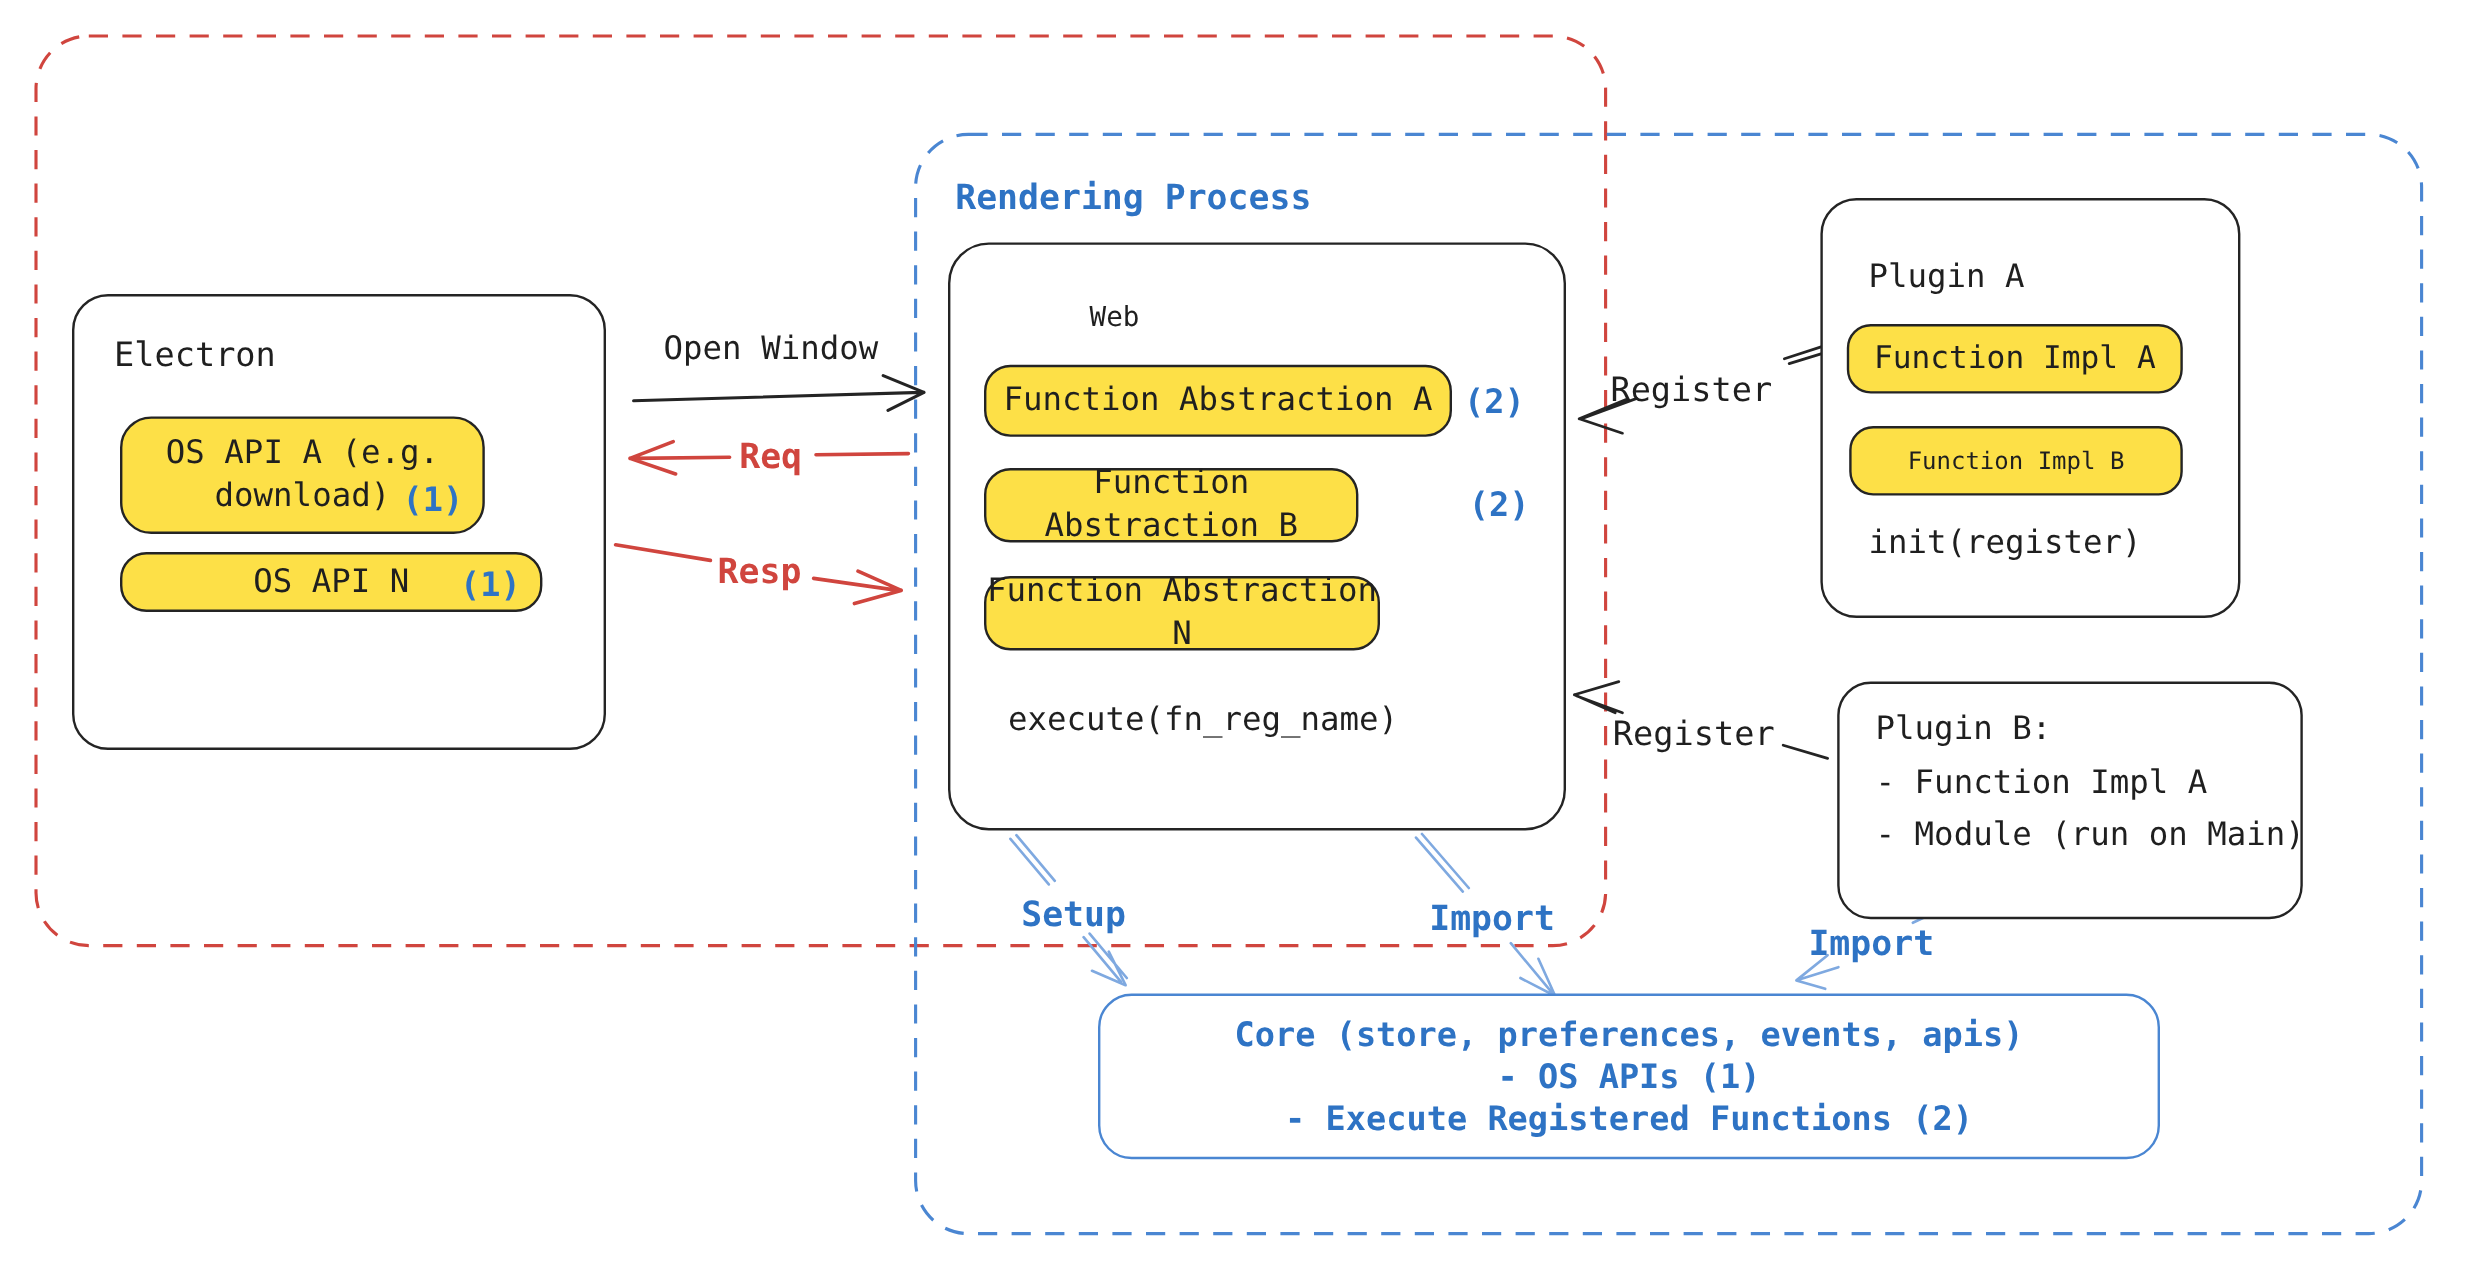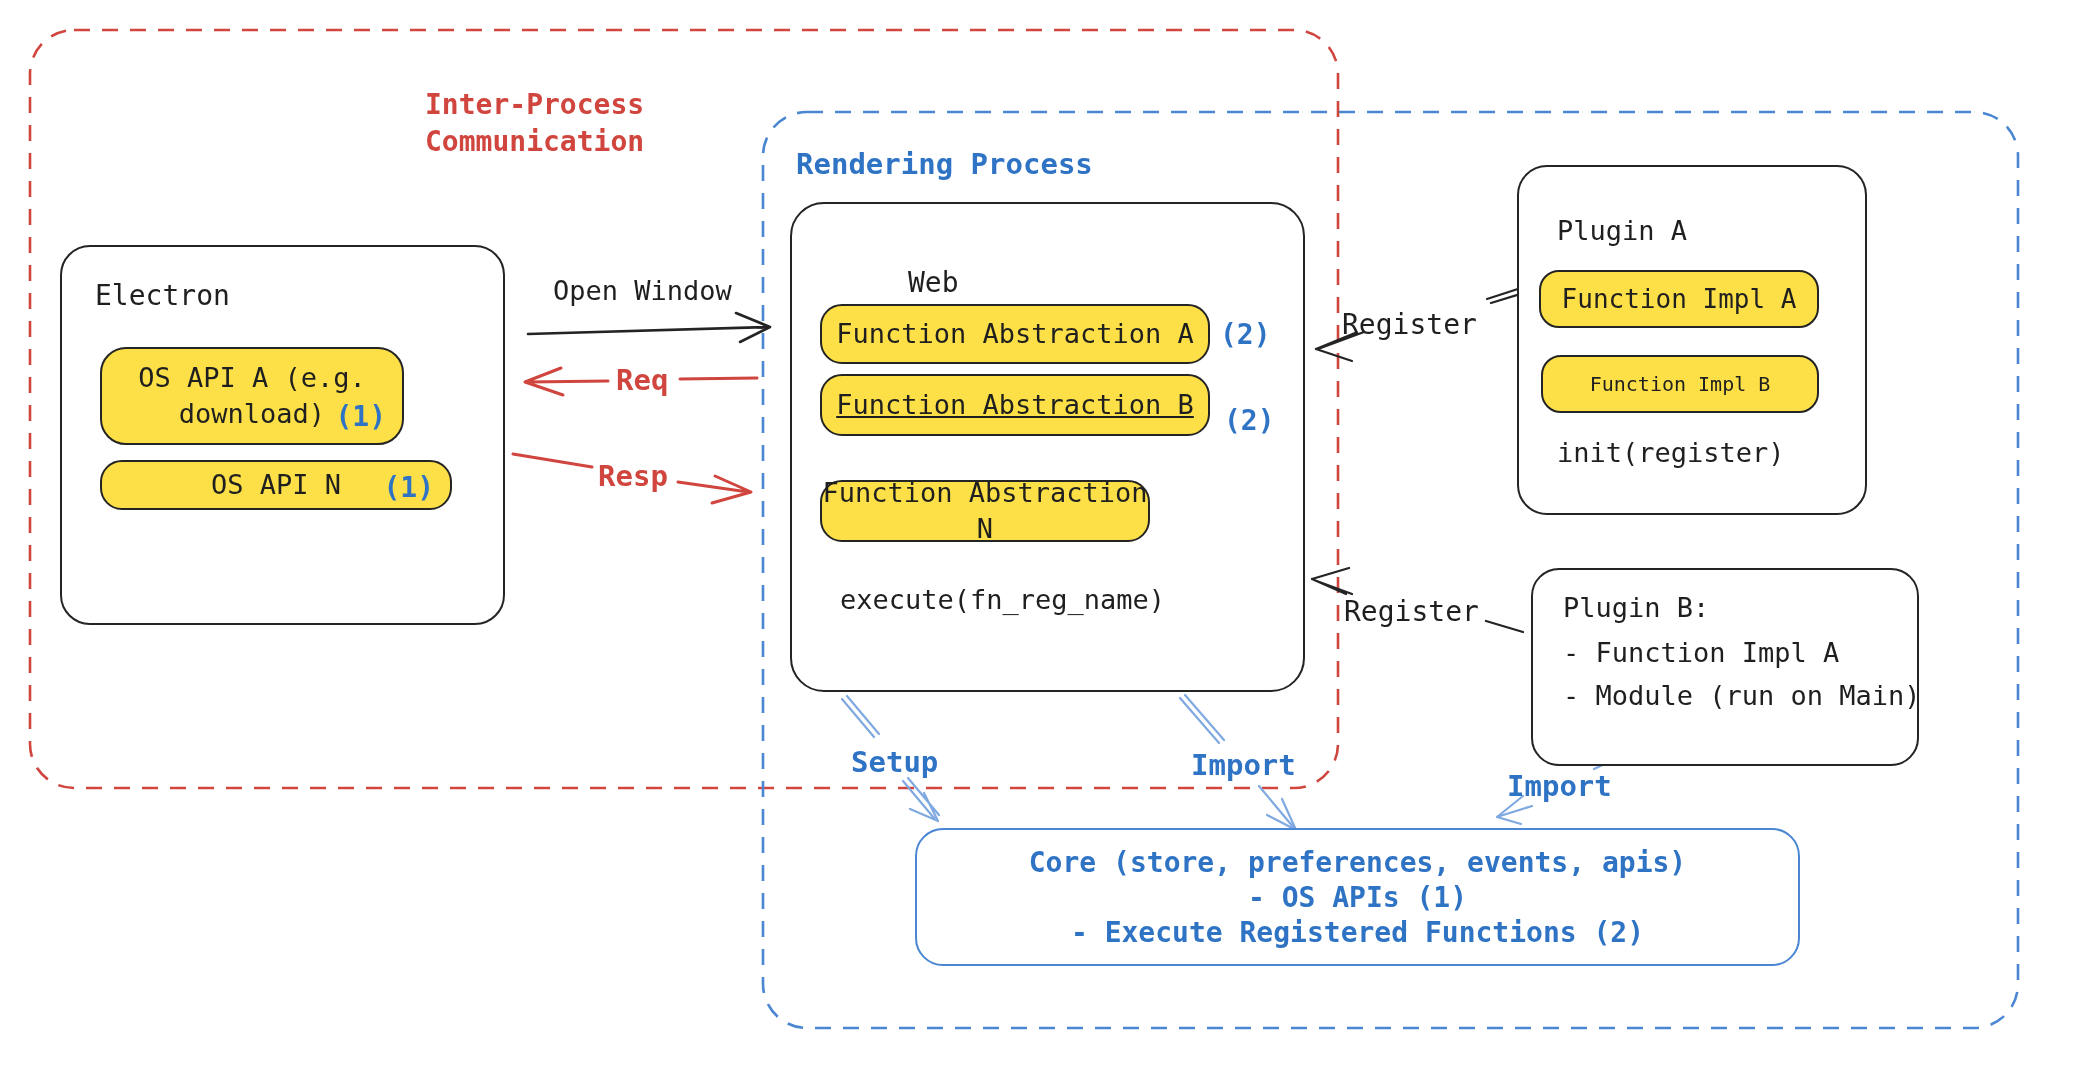--- a/index.html
+++ b/index.html
@@ -58,53 +58,51 @@
 
     <g stroke="#7fa9e0" stroke-width="2.2" fill="none" stroke-linecap="round">
       <path d="M1180,698 L1219,743 M1185,695 L1224,740 M1259,786 L1294,828 M1282,799 L1296,830 M1267,815 L1296,830"></path>
     </g>
 
     <g stroke="#7fa9e0" stroke-width="2.2" fill="none" stroke-linecap="round">
       <path d="M1623,749 L1591,764 M1626,754 L1594,769 M1532,806 L1500,816 M1523,796 L1497,817 M1521,824 L1497,817"></path>
     </g>
   </svg>
 
-  <div class="label red bold fs28" style="left:425px;top:86px;">Inter-Process
-Communication</div>
   <div class="label blue bold fs29" style="left:796px;top:146px;">Rendering Process</div>
 
   <div class="box" style="left:60px;top:245px;width:445px;height:380px;">
     <div class="box-title" style="left:33px;top:32px;">Electron</div>
     <div class="subbox" style="left:38px;top:100px;width:304px;height:98px;border-radius:26px;">
       <span>OS API A (e.g.
 download)</span>
       <span class="badge" style="right:16px;bottom:8px;">(1)</span>
     </div>
     <div class="subbox" style="left:38px;top:213px;width:352px;height:50px;">
       <span>OS API N</span>
       <span class="badge" style="right:16px;top:8px;">(1)</span>
     </div>
   </div>
 
   <div class="label fs27" style="left:553px;top:272px;">Open Window</div>
   <div class="label red bold fs29" style="left:616px;top:362px;">Req</div>
   <div class="label red bold fs29" style="left:598px;top:458px;">Resp</div>
 
   <div class="box" style="left:790px;top:202px;width:515px;height:490px;border-radius:34px;">
-    <div class="box-title" style="left:116px;top:48px;font-size:28px;margin-top:14px;">Web</div>
+    <div class="box-title" style="left:116px;top:48px;font-size:23px;">Web</div>
 
     <div>
       <div class="subbox" style="left:28px;top:100px;width:390px;height:60px;">
         <span>Function Abstraction A</span>
       </div>
       <span class="badge" style="left:428px;top:114px;">(2)</span>
     </div>
 
     <div>
-      <div class="subbox" style="left:28px;top:170px;width:390px;height:62px;text-decoration:underline;">
+      <div class="subbox" style="left:28px;top:186px;width:312px;height:62px;">
         <span>Function Abstraction B</span>
       </div>
       <span class="badge" style="left:432px;top:200px;">(2)</span>
     </div>
 
     <div>
       <div class="subbox" style="left:28px;top:276px;width:330px;height:62px;">
         <span>Function Abstraction N</span>
       </div>
     </div>

